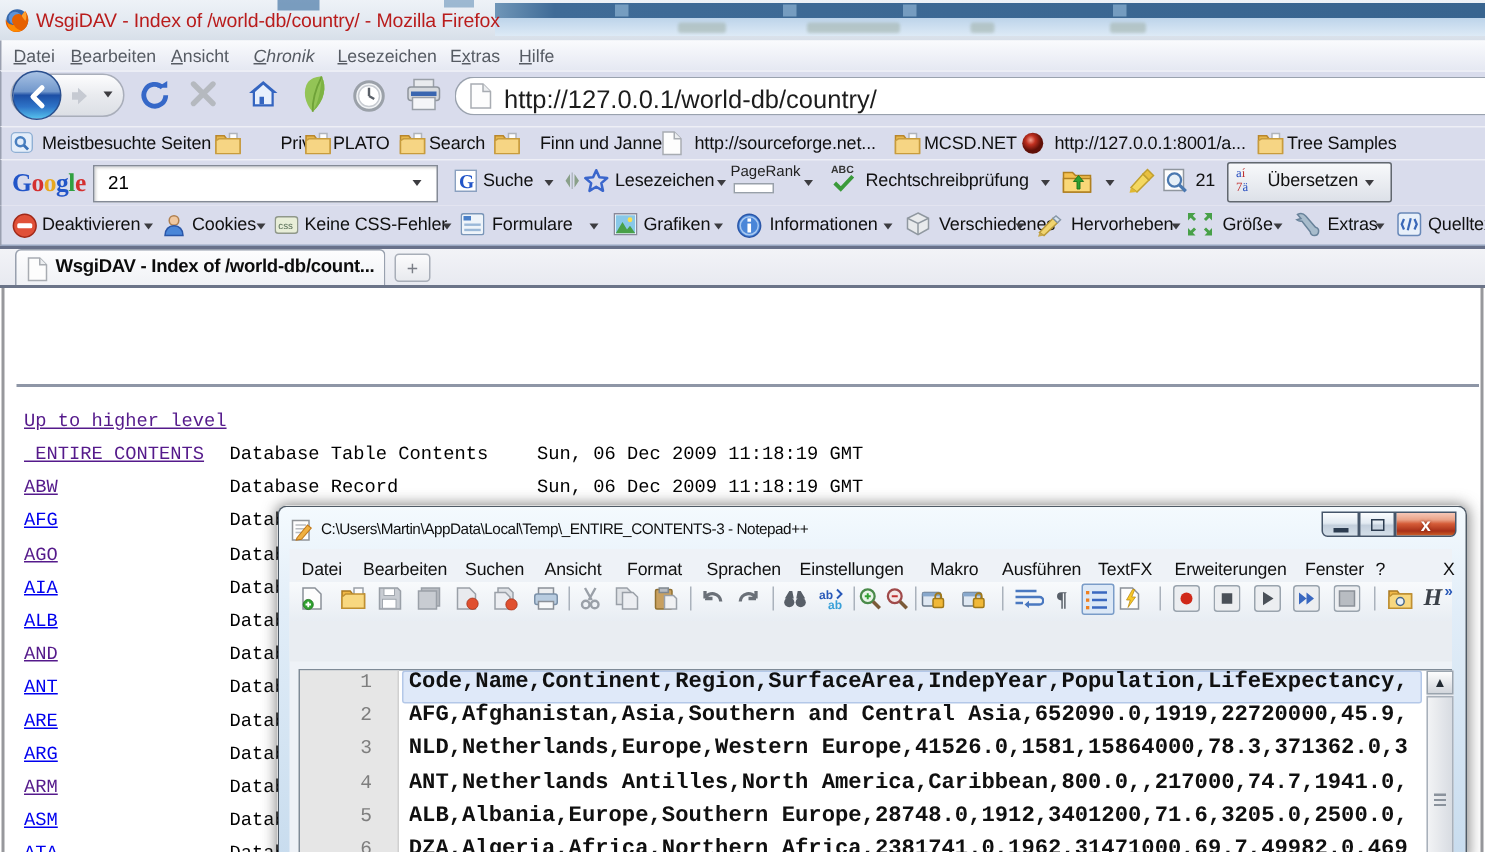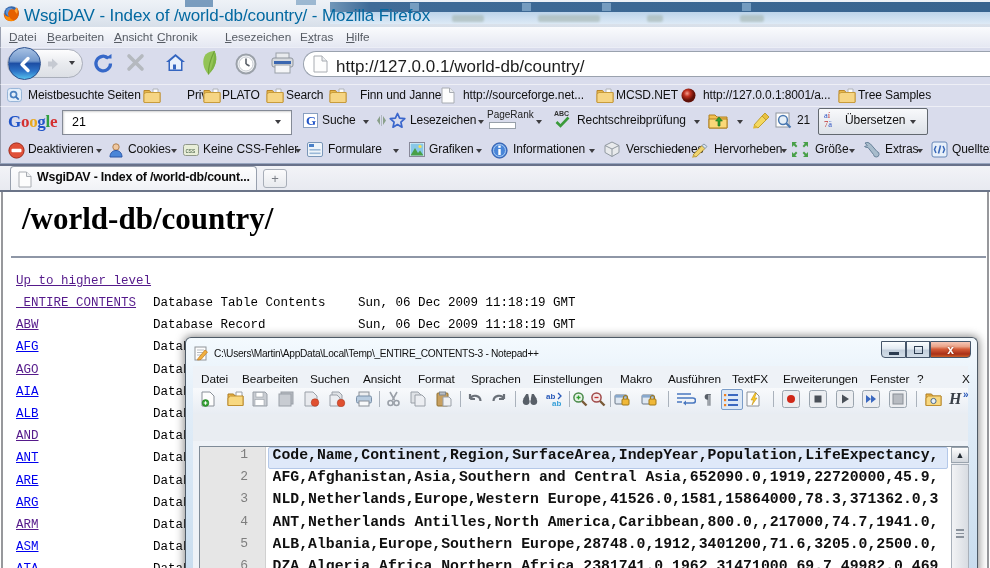--- a/index.html
+++ b/index.html
@@ -10,21 +10,21 @@
 .abs{position:absolute;}
 
 #titlebar{left:0;top:0;width:990px;height:27px;
   background:linear-gradient(#eef2f7 0%,#e3e9f1 55%,#d7dfe9 100%);}
 #tb-band{left:330px;top:2px;width:660px;height:10px;
   background:linear-gradient(90deg,#7096b8 0%,#3f6b97 6%,#38648f 100%);}
 #tb-band2{left:330px;top:12px;width:660px;height:12px;
   background:linear-gradient(#bdd4ea,#ddeaf6);}
 .tb-gap{top:3px;width:9px;height:8px;background:#7fa6c8;opacity:.85;}
 .tb-ft{top:15px;height:7px;background:#9fb0a8;opacity:.55;border-radius:2px;filter:blur(1px);}
-#fftitle{left:24px;top:6px;font-size:17px;color:#0369a1;letter-spacing:-0.1px;}
+#fftitle{left:24px;top:6px;font-size:13px;color:#b91c1c;letter-spacing:-0.1px;}
 
 #menubar{left:0;top:27px;width:990px;height:20px;
   background:linear-gradient(#fafbfd,#e5e8f2);border-left:1px solid #9aa0b0;}
 #menubar span{position:absolute;top:3px;font-size:11.8px;color:#565b63;}
 
 .lavrow{left:0;width:990px;background:#d9dcec;border-left:1px solid #9aa0b0;}
 #navbar{top:47px;height:37px;border-top:1px solid rgba(255,255,255,.5);}
 #bookmarks{top:84px;height:22px;border-top:1px solid rgba(255,255,255,.55);}
 #gbar{top:106px;height:31px;border-top:1px solid rgba(255,255,255,.55);}
 #devbar{top:137px;height:27px;}
@@ -140,21 +140,21 @@
     <path d="M13.8 2.5 C16.2 5.2 16.6 9.6 14.6 12.8 C12.4 16.2 7.8 17.3 4.3 15.3 C1.6 13.7 0.4 10.8 0.9 7.9 C1.7 10.3 3.8 11.9 6.3 11.7 C4.8 10.2 4.5 7.7 6 5.9 C7.4 4.2 9.9 3.9 11.6 5.1 C12.2 4.1 12.9 3.2 13.8 2.5 Z" fill="#e66000"></path>
     <path d="M13.8 2.5 C14.8 4.5 14.9 7 13.9 9 C13 7.5 11.5 6.5 11.6 5.1 C12.2 4.1 12.9 3.2 13.8 2.5Z" fill="#ffa02f"></path>
     <path d="M4.3 15.3 C6.5 16.4 9.5 16.4 11.6 15.2 C9.6 15.1 7.6 14.3 6.3 11.7 C4.8 12 2.8 11.2 1.8 9.9 C2.1 12.2 3 14.3 4.3 15.3Z" fill="#ff8a00"></path>
   </svg>
   <div class="abs" id="fftitle">WsgiDAV - Index of /world-db/country/ - Mozilla Firefox</div>
 
   <div class="abs" id="menubar">
     <span style="left:8px;"><u>D</u>atei</span>
     <span style="left:46px;"><u>B</u>earbeiten</span>
     <span style="left:113px;"><u>A</u>nsicht</span>
-    <span style="left:156px;"><u>C</u>hronik</span>
+    <span style="left:168px;font-style:italic;"><u>C</u>hronik</span>
     <span style="left:224px;"><u>L</u>esezeichen</span>
     <span style="left:299px;">E<u>x</u>tras</span>
     <span style="left:345px;"><u>H</u>ilfe</span>
   </div>
 
   <div class="abs lavrow" id="navbar"></div>
   <div class="abs" id="pill"></div>
   <svg class="abs" style="left:44px;top:56px;" width="18" height="16" viewBox="0 0 18 16">
     <path d="M4 8 l6-5.5 v3 h4 v5 h-4 v3 Z" fill="#c6cad2" transform="rotate(180 9 8)"></path>
   </svg>
@@ -382,21 +382,20 @@
     <path d="M1 1 h7.5 l4.5 4.5 v10.5 h-12 Z" fill="#fdfdfd" stroke="#a8acb2"></path>
     <path d="M8.5 1 v4.5 h4.5" fill="#eceef0" stroke="#a8acb2"></path>
   </svg>
   <div class="abs" id="tabtitle">WsgiDAV - Index of /world-db/count...</div>
   <div class="abs" id="newtab">+</div>
   <div class="abs" id="tabline"></div>
 
   <div class="abs" id="content"></div>
   <div class="abs" id="cborderL"></div>
   <div class="abs" id="cborderR"></div>
-  <div class="abs" id="h1">/world-db/country/</div>
   <div class="abs" id="hr"></div>
   <div class="abs mono" style="left:16px;top:275px;"><a class="vis" href="#">Up to higher level</a></div>
   <div class="abs mono row" style="top:297px;"><a class="c1 vis" href="#"> ENTIRE CONTENTS</a><span class="c2">Database Table Contents</span><span class="c3">Sun, 06 Dec 2009 11:18:19 GMT</span></div>
   <div class="abs mono row" style="top:319.2px;"><a class="c1 vis" href="#">ABW</a><span class="c2">Database Record</span><span class="c3">Sun, 06 Dec 2009 11:18:19 GMT</span></div>
   <div class="abs mono row" style="top:341.4px;"><a class="c1 new" href="#">AFG</a><span class="c2">Database Record</span></div>
   <div class="abs mono row" style="top:363.6px;"><a class="c1 vis" href="#">AGO</a><span class="c2">Database Record</span></div>
   <div class="abs mono row" style="top:385.8px;"><a class="c1 new" href="#">AIA</a><span class="c2">Database Record</span></div>
   <div class="abs mono row" style="top:408px;"><a class="c1 new" href="#">ALB</a><span class="c2">Database Record</span></div>
   <div class="abs mono row" style="top:430.2px;"><a class="c1 vis" href="#">AND</a><span class="c2">Database Record</span></div>
   <div class="abs mono row" style="top:452.4px;"><a class="c1 new" href="#">ANT</a><span class="c2">Database Record</span></div>

